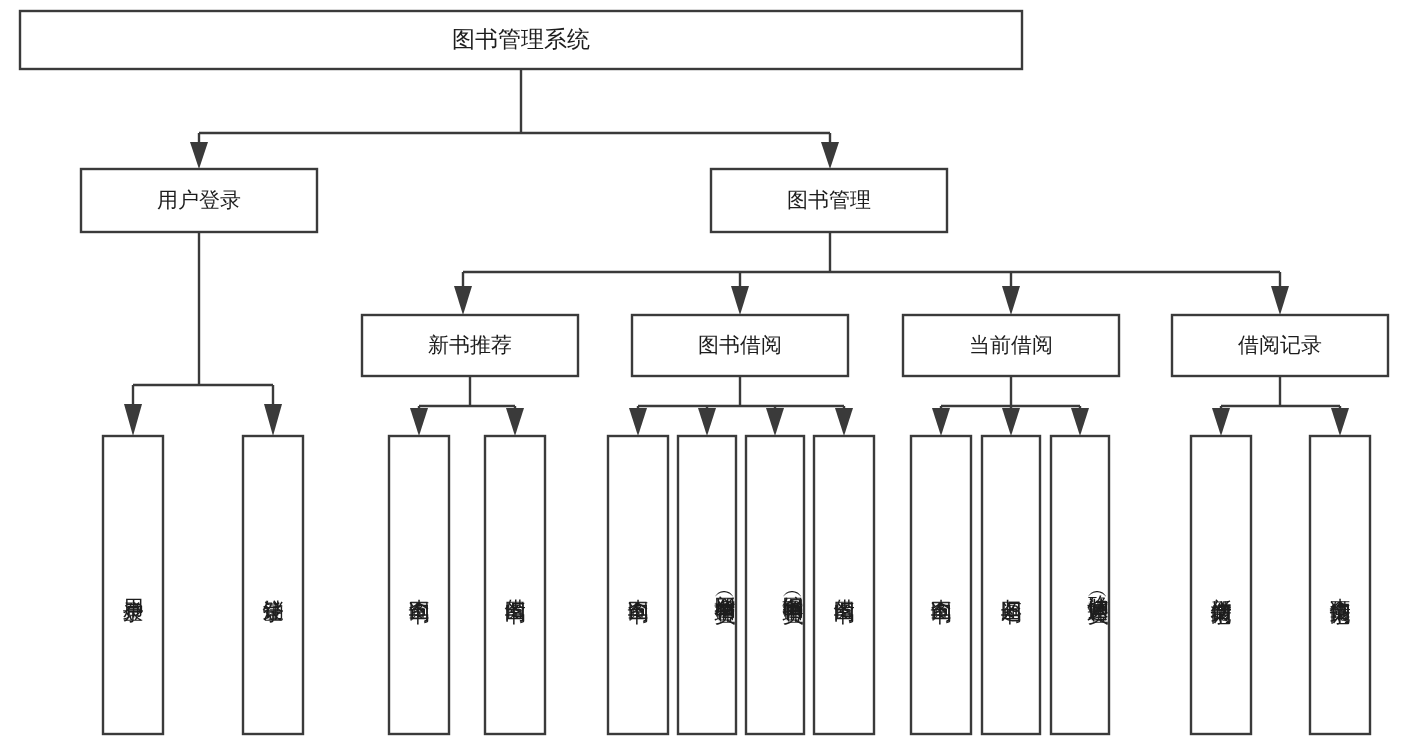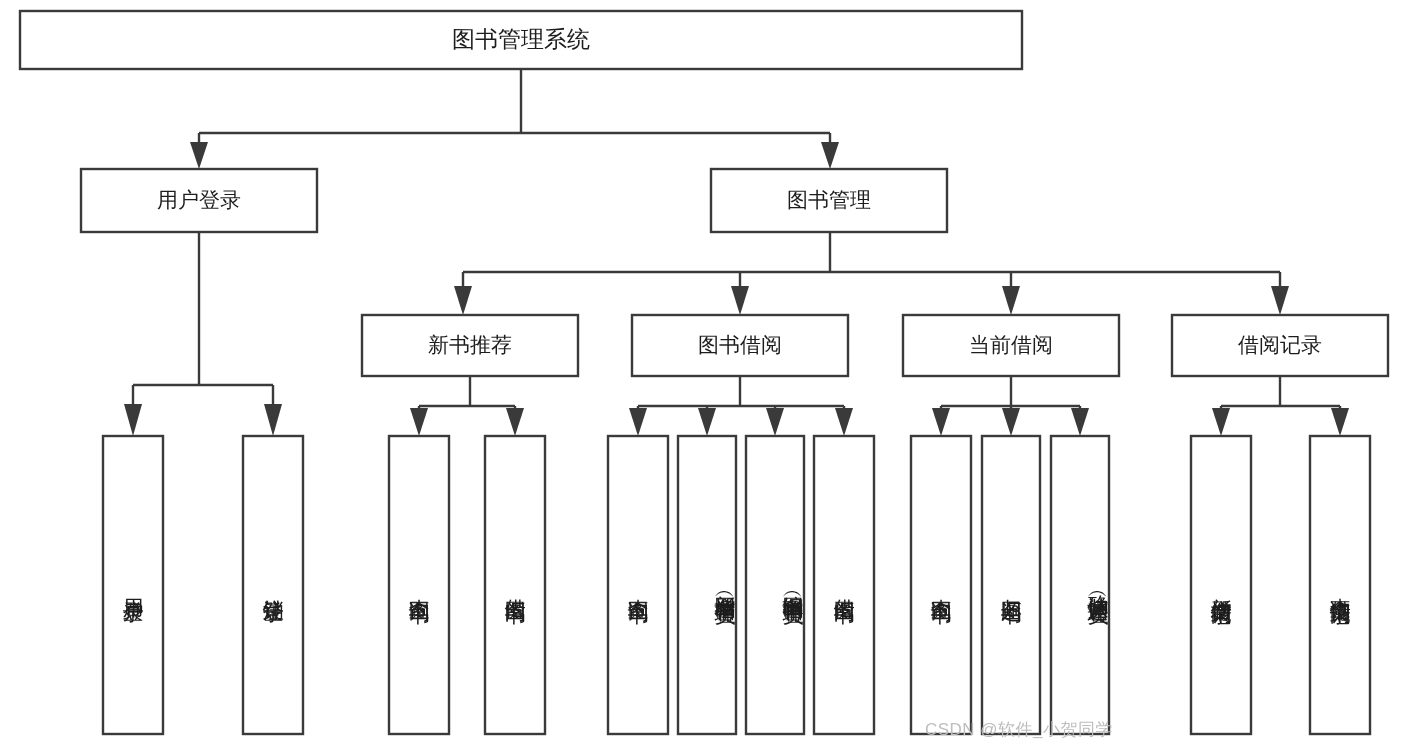--- a/index.html
+++ b/index.html
@@ -222,15 +222,14 @@
   <div class="leaf-label" style="left:746px; top:440px; width:58px; height:290px; display:flex; align-items:flex-start; justify-content:center;">编辑图书（管理员）</div>
   <div class="leaf-label" style="left:814px; top:436px; width:60px; height:298px; display:flex; align-items:center; justify-content:center;">借阅图书</div>
 
   <div class="leaf-label" style="left:911px; top:436px; width:60px; height:298px; display:flex; align-items:center; justify-content:center;">查询图书</div>
   <div class="leaf-label" style="left:982px; top:436px; width:58px; height:298px; display:flex; align-items:center; justify-content:center;">归还图书</div>
   <div class="leaf-label" style="left:1051px; top:440px; width:58px; height:290px; display:flex; align-items:flex-start; justify-content:center;">确认归还（管理员）</div>
 
   <div class="leaf-label" style="left:1191px; top:436px; width:60px; height:298px; display:flex; align-items:center; justify-content:center;">新增借阅记录</div>
   <div class="leaf-label" style="left:1310px; top:436px; width:60px; height:298px; display:flex; align-items:center; justify-content:center;">查询借阅记录</div>
 
-  <div id="watermark">CSDN @软件_小贺同学</div>
 
 </div>
 
 </body></html>

